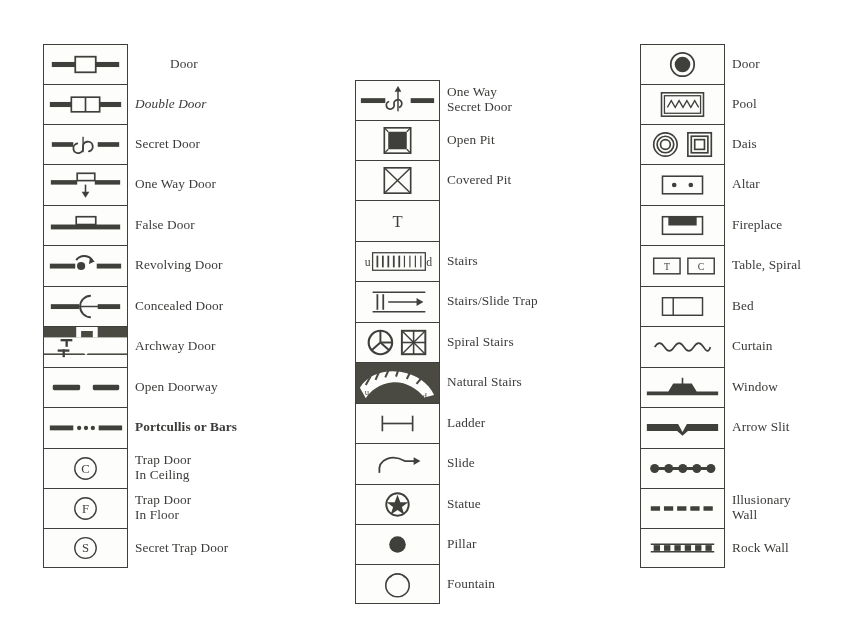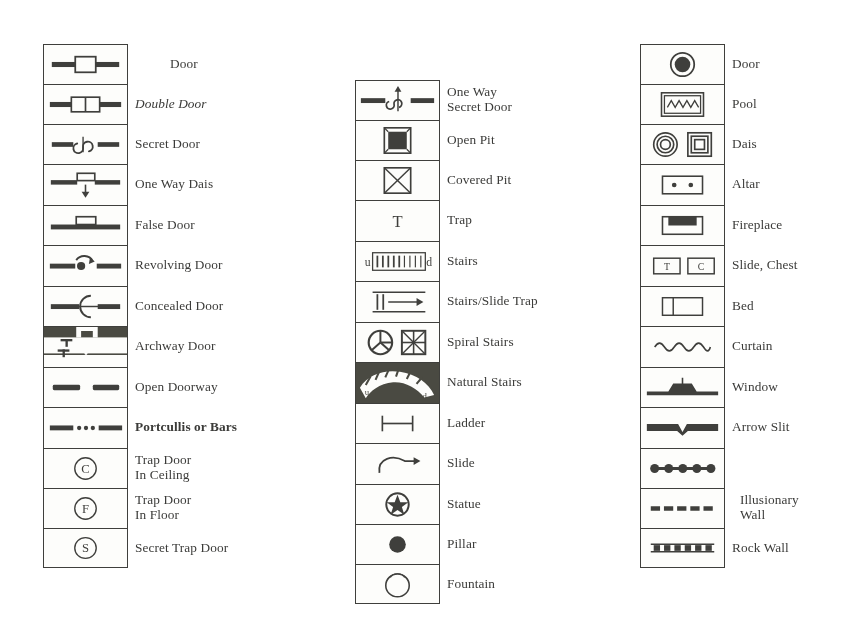--- a/index.html
+++ b/index.html
@@ -99,21 +99,21 @@
       <div class="row" style="height: 41px;">
         <div class="iconcell">
           <svg viewBox="0 0 85 41" preserveAspectRatio="none" xmlns="http://www.w3.org/2000/svg">
             <rect x="7" y="15.5" width="27" height="4.6" fill="#3f3f3c"></rect>
    <rect x="52" y="15.5" width="26" height="4.6" fill="#3f3f3c"></rect>
    <rect x="34" y="8.5" width="18" height="7.5" fill="none" stroke="#3f3f3c" stroke-width="1.7"></rect>
    <line x1="42.5" y1="20.1" x2="42.5" y2="29.5" stroke="#3f3f3c" stroke-width="1.6"></line>
    <path d="M38.5 27.5 L42.5 33.5 L46.5 27.5 Z" fill="#3f3f3c"></path>
           </svg>
         </div>
-        <div class="label">One Way Dais</div>
+        <div class="label">One Way Door</div>
       </div>
       <div class="row" style="height: 40px;">
         <div class="iconcell">
           <svg viewBox="0 0 85 40" preserveAspectRatio="none" xmlns="http://www.w3.org/2000/svg">
             <rect x="7" y="19" width="71" height="5" fill="#3f3f3c"></rect>
    <rect x="33" y="11" width="20" height="8" fill="none" stroke="#3f3f3c" stroke-width="1.7"></rect>
           </svg>
         </div>
         <div class="label">False Door</div>
       </div>
@@ -240,21 +240,20 @@
           </svg>
         </div>
         <div class="label">Covered Pit</div>
       </div>
       <div class="row" style="height: 41px;">
         <div class="iconcell">
           <svg viewBox="0 0 85 41" preserveAspectRatio="none" xmlns="http://www.w3.org/2000/svg">
             <text x="42.5" y="26.5" font-family="Liberation Serif, serif" font-size="17" text-anchor="middle" fill="#3f3f3c">T</text>
           </svg>
         </div>
-        <div class="label">Trap</div>
       </div>
       <div class="row" style="height: 40px;">
         <div class="iconcell">
           <svg viewBox="0 0 85 40" preserveAspectRatio="none" xmlns="http://www.w3.org/2000/svg">
             <text x="9" y="25" font-family="Liberation Serif, serif" font-size="12" fill="#3f3f3c">u</text>
    <text x="72" y="25" font-family="Liberation Serif, serif" font-size="12" fill="#3f3f3c">d</text>
    <rect x="17" y="11" width="54" height="18" fill="none" stroke="#3f3f3c" stroke-width="1.3"></rect>
    <rect x="21" y="14" width="1.8" height="12" fill="#3f3f3c"></rect>
             <rect x="26.6" y="14" width="1.8" height="12" fill="#3f3f3c"></rect>
             <rect x="32.2" y="14" width="1.8" height="12" fill="#3f3f3c"></rect>
@@ -410,21 +409,21 @@
       </div>
       <div class="row" style="height: 41px;">
         <div class="iconcell">
           <svg viewBox="0 0 85 41" preserveAspectRatio="none" xmlns="http://www.w3.org/2000/svg">
             <rect x="13" y="12.5" width="27" height="16" fill="none" stroke="#3f3f3c" stroke-width="1.5"></rect>
    <text x="26.5" y="24.5" font-family="Liberation Serif, serif" font-size="10" text-anchor="middle" fill="#3f3f3c">T</text>
    <rect x="48" y="12.5" width="27" height="16" fill="none" stroke="#3f3f3c" stroke-width="1.5"></rect>
    <text x="61.5" y="24.5" font-family="Liberation Serif, serif" font-size="10" text-anchor="middle" fill="#3f3f3c">C</text>
           </svg>
         </div>
-        <div class="label">Slide, Chest</div>
+        <div class="label">Table, Spiral</div>
       </div>
       <div class="row" style="height: 40px;">
         <div class="iconcell">
           <svg viewBox="0 0 85 40" preserveAspectRatio="none" xmlns="http://www.w3.org/2000/svg">
             <rect x="22" y="11" width="41" height="18" fill="none" stroke="#3f3f3c" stroke-width="1.5"></rect>
    <line x1="33" y1="11" x2="33" y2="29" stroke="#3f3f3c" stroke-width="1.5"></line>
           </svg>
         </div>
         <div class="label">Bed</div>
       </div>
@@ -459,21 +458,21 @@
             <line x1="12" y1="20" x2="73" y2="20" stroke="#3f3f3c" stroke-width="3"></line>
    <circle cx="14" cy="20" r="4.6" fill="#3f3f3c"></circle>
             <circle cx="28.4" cy="20" r="4.6" fill="#3f3f3c"></circle>
             <circle cx="42.8" cy="20" r="4.6" fill="#3f3f3c"></circle>
             <circle cx="57.2" cy="20" r="4.6" fill="#3f3f3c"></circle>
             <circle cx="71.6" cy="20" r="4.6" fill="#3f3f3c"></circle>
           </svg>
         </div>
         <div class="label">Railing</div>
       </div>
-      <div class="row" style="height: 40px; gap: 8px;">
+      <div class="row" style="height: 40px;">
         <div class="iconcell">
           <svg viewBox="0 0 85 40" preserveAspectRatio="none" xmlns="http://www.w3.org/2000/svg">
             <rect x="10" y="17.7" width="9.5" height="4.6" fill="#3f3f3c"></rect>
             <rect x="23.5" y="17.7" width="9.5" height="4.6" fill="#3f3f3c"></rect>
             <rect x="37" y="17.7" width="9.5" height="4.6" fill="#3f3f3c"></rect>
             <rect x="50.5" y="17.7" width="9.5" height="4.6" fill="#3f3f3c"></rect>
             <rect x="64" y="17.7" width="9.5" height="4.6" fill="#3f3f3c"></rect>
           </svg>
         </div>
         <div class="label">Illusionary

